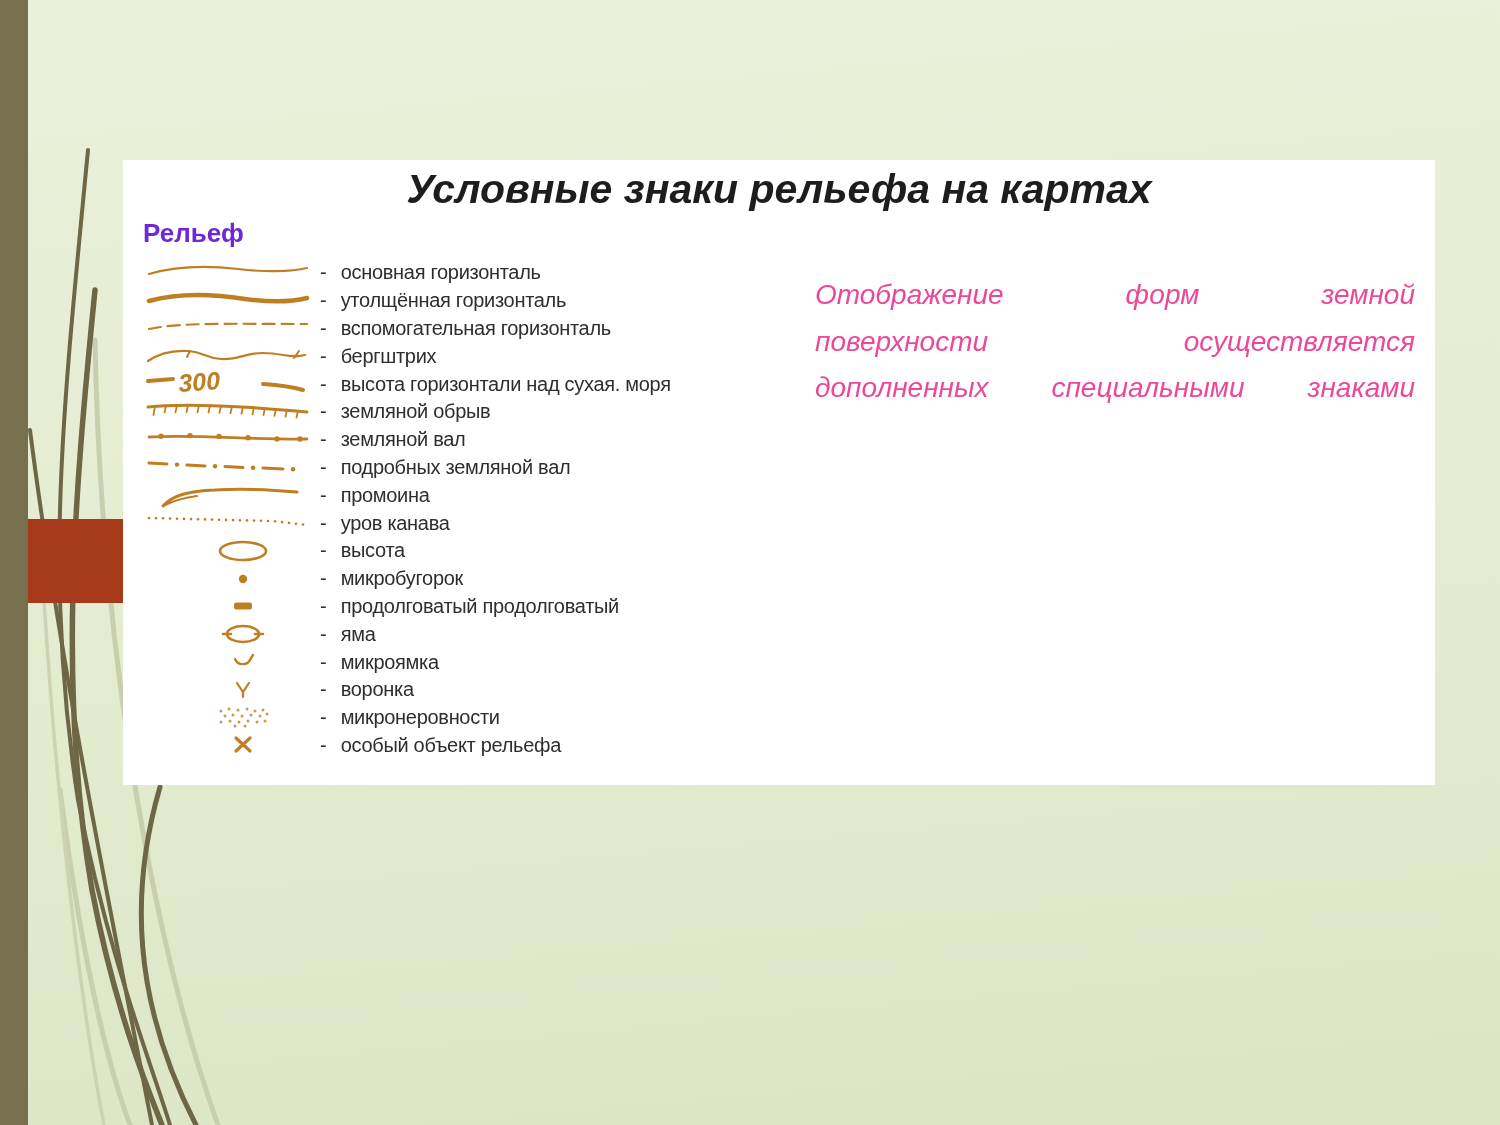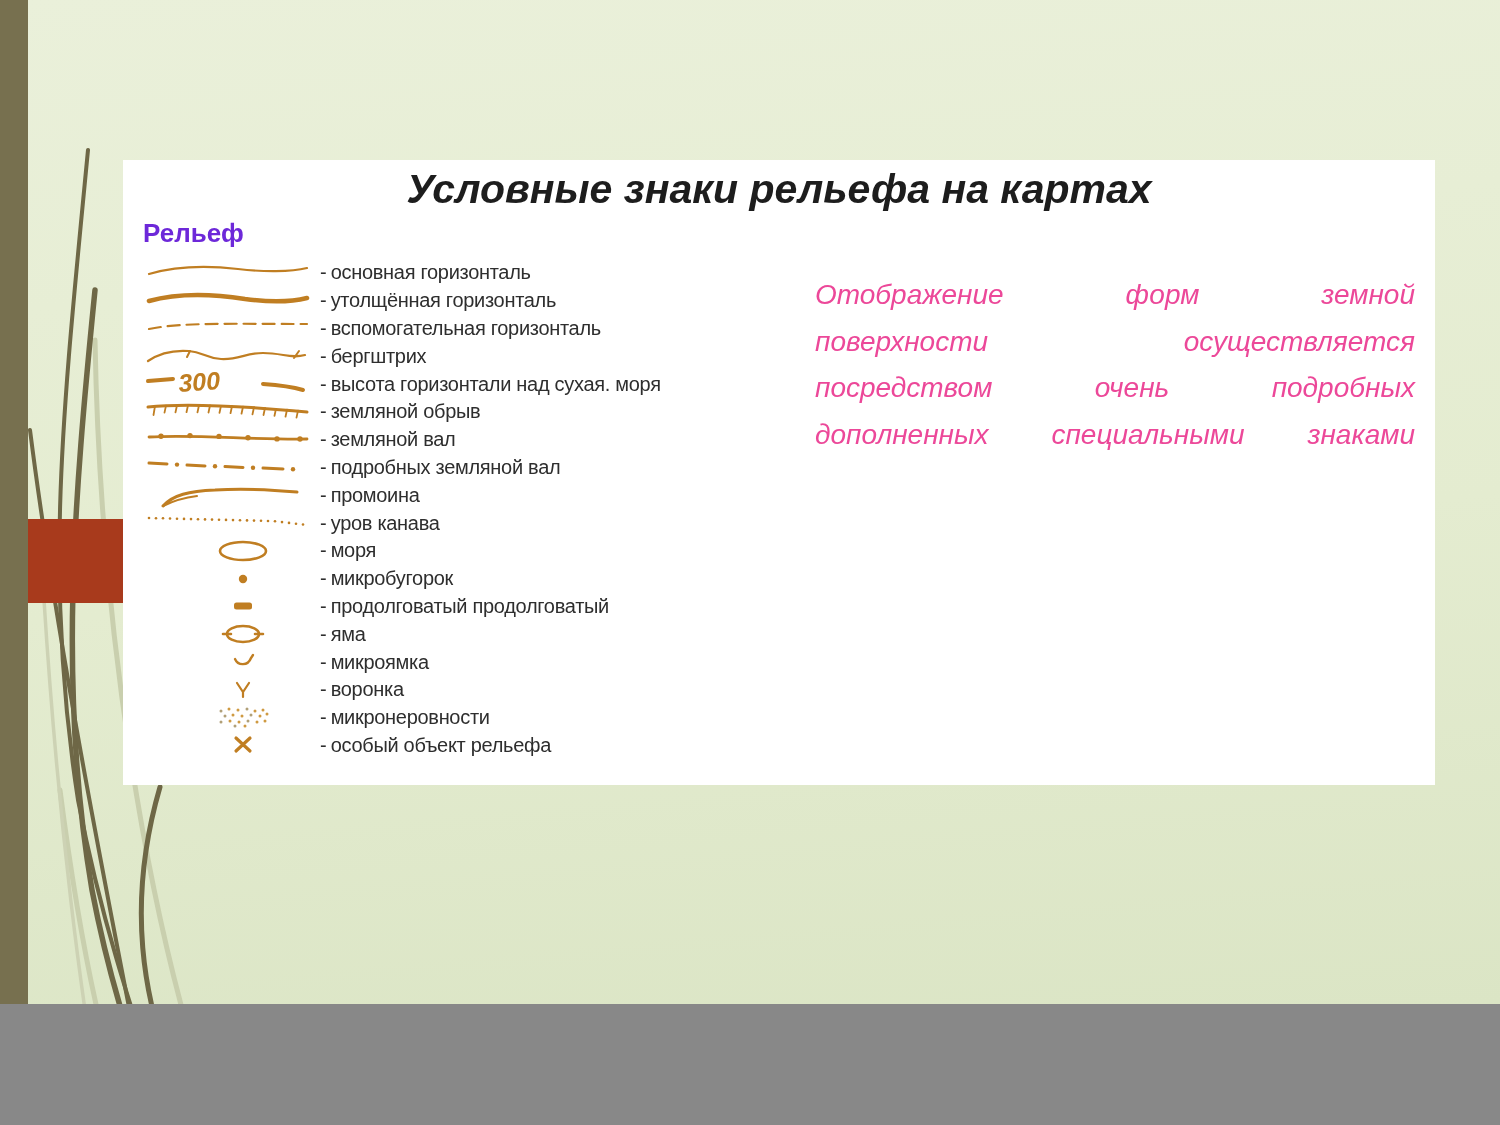--- a/index.html
+++ b/index.html
@@ -1,34 +1,34 @@
 <!DOCTYPE html>
 <html><head>
 <meta charset="utf-8">
 <style>
   html,body{margin:0;padding:0;background:#888;}
   .stage{
-    position:relative;width:1500px;height:1004px;overflow:hidden;
+    position:relative;width:1500px;height:1125px;overflow:hidden;
     background:linear-gradient(175deg,var(--bg-top,#eaf0da) 0%,#e4ecd0 55%,var(--bg-bottom,#dbe5c5) 100%);
     font-family:"Liberation Sans",sans-serif;
   }
   .decor{position:absolute;left:0;top:0;width:1500px;height:1125px;}
   .redrect{position:absolute;left:0;top:519px;width:124px;height:84px;background:var(--red,#a83a1c);}
   .leftbar{position:absolute;left:0;top:0;width:28px;height:1125px;background:var(--olive,#77704f);}
   .whitebox{position:absolute;left:123px;top:160px;width:1312px;height:625px;background:#ffffff;}
   .slide-title{
     position:absolute;left:0;top:6px;width:100%;text-align:center;
     font-size:41px;font-weight:bold;font-style:italic;color:#1d1d1d;letter-spacing:0;
   }
   .relief-header{position:absolute;left:20px;top:58px;font-size:26px;font-weight:bold;color:#6d28d9;}
   .legend{position:absolute;left:20px;top:99px;width:560px;}
   .lrow{display:flex;align-items:center;height:27.8px;}
   .lsym{width:170px;height:26px;flex:0 0 170px;overflow:visible;}
   .ldash{margin-left:7px;font-size:20px;color:#2e2e2e;}
-  .llabel{margin-left:4px;font-size:20px;color:#2e2e2e;letter-spacing:-0.3px;white-space:nowrap;}
+  .llabel{margin-left:14px;font-size:20px;color:#2e2e2e;letter-spacing:-0.3px;white-space:nowrap;}
   .paragraph{position:absolute;left:692px;top:112px;width:600px;}
   .p-line{
     font-size:28px;line-height:46.5px;height:46.5px;font-style:italic;font-weight:400;
     color:#ec4899;text-align:justify;white-space:normal;
   }
   .p-line.jl{text-align-last:justify;}
   .p-line.ll{text-align-last:left;}
 </style>
 </head>
 <body>
@@ -164,21 +164,21 @@
             <circle cx="160" cy="14.5" r="1.3" fill="#c07e22"></circle>
           </svg>
           <span class="ldash">-</span>
           <span class="llabel">уров канава</span>
         </div>
         <div class="lrow">
           <svg class="lsym" viewBox="0 0 170 26">
             <ellipse cx="100" cy="13" rx="23" ry="9" stroke="#c07e22" stroke-width="2.6" fill="none" stroke-linecap="round"></ellipse>
           </svg>
           <span class="ldash">-</span>
-          <span class="llabel">моря</span>
+          <span class="llabel">высота</span>
         </div>
         <div class="lrow">
           <svg class="lsym" viewBox="0 0 170 26">
             <circle cx="100" cy="13" r="4.2" fill="#c07e22"></circle>
           </svg>
           <span class="ldash">-</span>
           <span class="llabel">микробугорок</span>
         </div>
         <div class="lrow">
           <svg class="lsym" viewBox="0 0 170 26">
@@ -240,18 +240,17 @@
             <path d="M93 6 L107 19 M107 6 L93 19" stroke="#c07e22" stroke-width="3.2" fill="none" stroke-linecap="round"></path>
           </svg>
           <span class="ldash">-</span>
           <span class="llabel">особый объект рельефа</span>
         </div>
       </div>
 
     <div class="paragraph">
       <div class="p-line jl">Отображение форм земной</div>
       <div class="p-line jl">поверхности осуществляется</div>
-      <div class="p-line jl">посредством очень подробных</div>
       <div class="p-line jl">дополненных специальными знаками</div>
     </div>
   </div>
 
 </div>
 
 </body></html>

